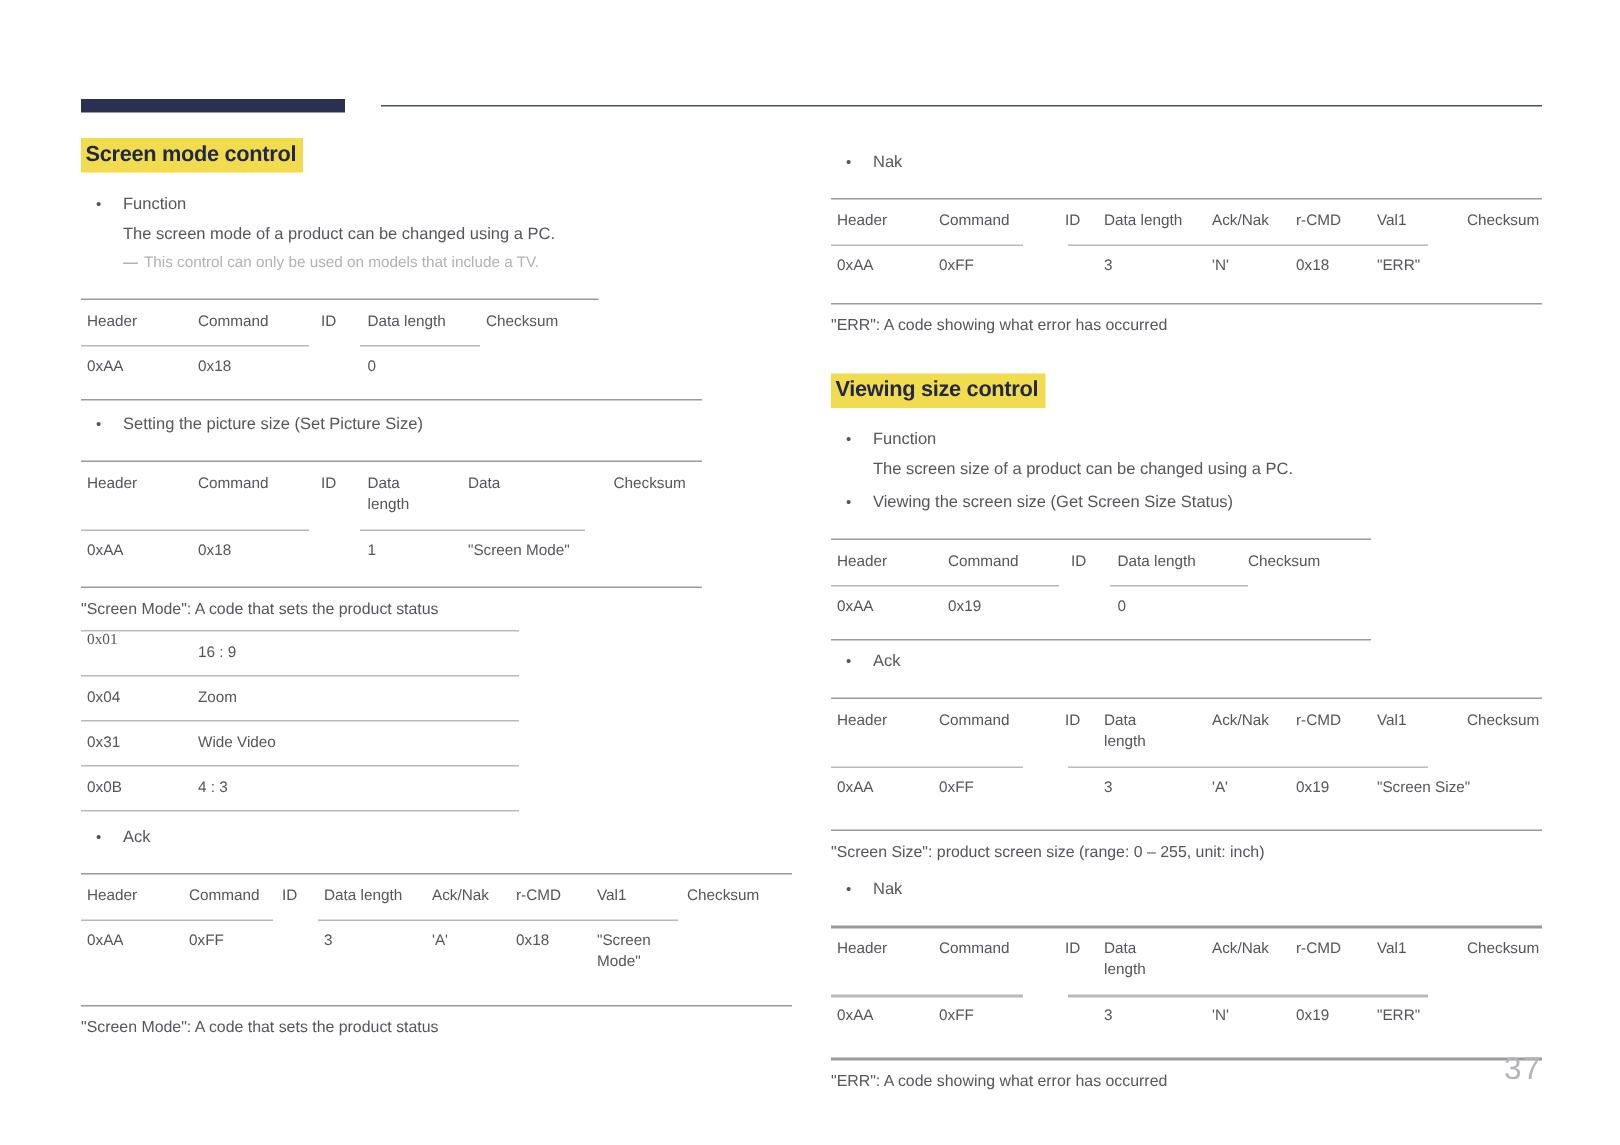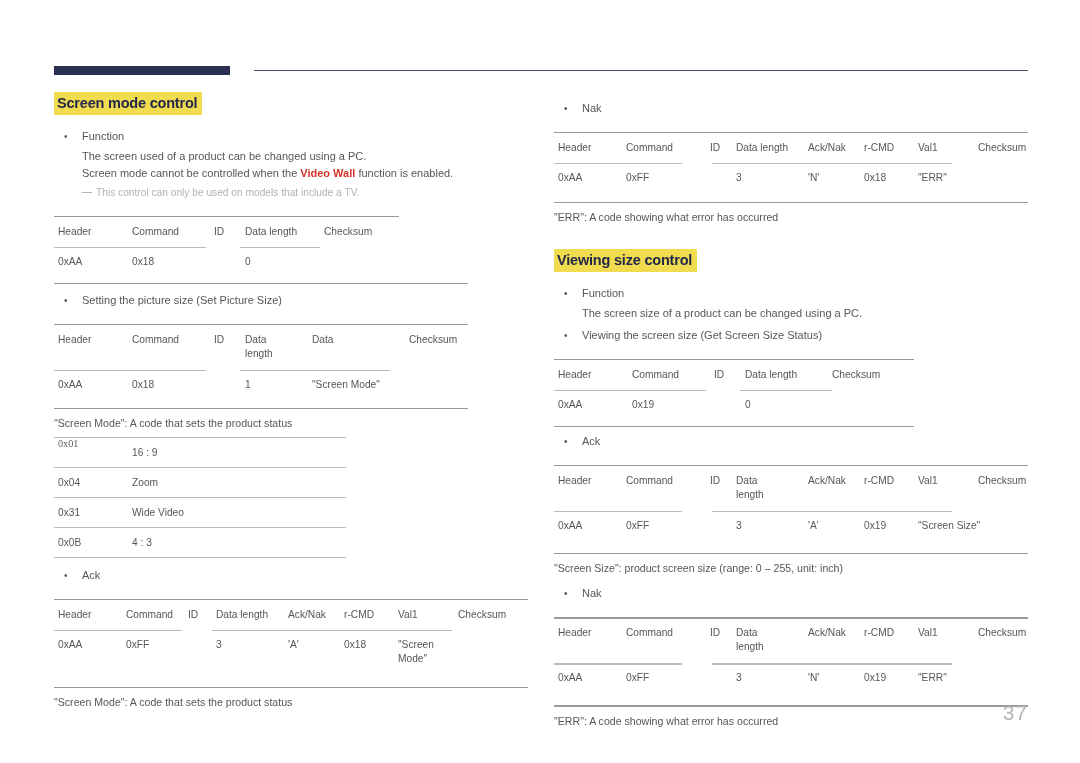--- a/index.html
+++ b/index.html
@@ -159,22 +159,21 @@
 <div class="topbar">
   <div class="thick"></div>
   <div class="thin"></div>
 </div>
 
 <div class="col col-left">
 
   <div class="section-head">Screen mode control</div>
 
   <div class="bullet">Function</div>
-  <div class="sub-line">The screen used of a product can be changed using a PC.</div>
-  <div class="sub-line"><span>Screen mode cannot be controlled when the </span><span class="red-bold">Video Wall</span><span> function is enabled.</span></div>
+  <div class="sub-line">The screen mode of a product can be changed using a PC.</div>
 
   <div class="note">This control can only be used on models that include a TV.</div>
 
 
   
   <div class="tbl" style="height:55px;">
     <div class="rule dark" style="left:0;top:0;width:345px;"></div>
     <div class="cell hdr" style="left:4px;top:9px;">Header</div>
     <div class="cell hdr" style="left:78px;top:9px;">Command</div>
     <div class="cell hdr" style="left:160px;top:9px;">ID</div>

